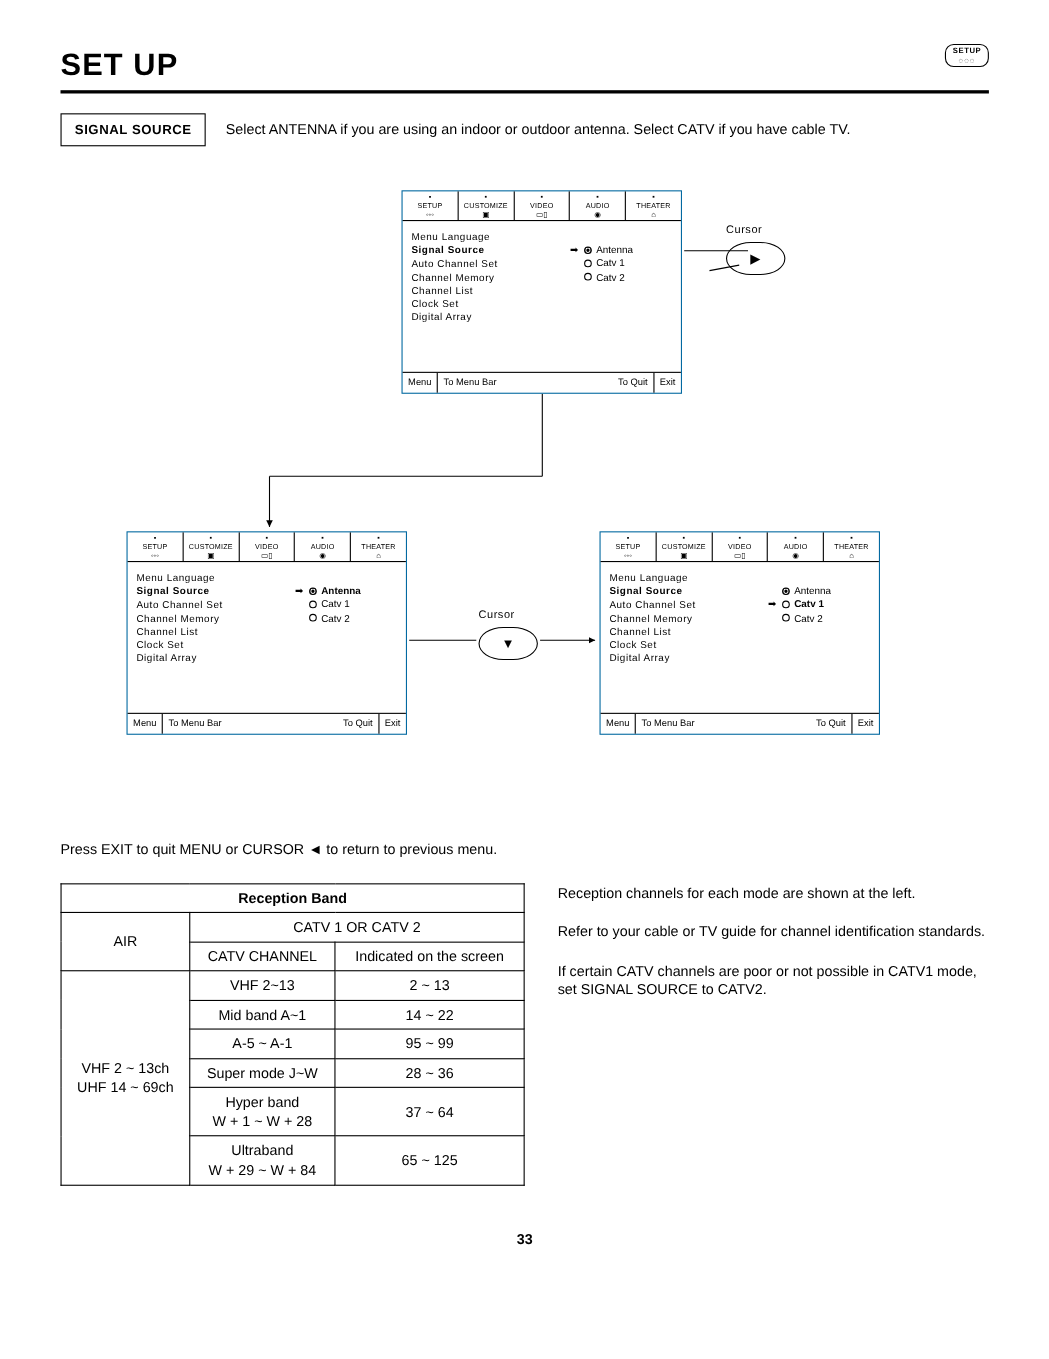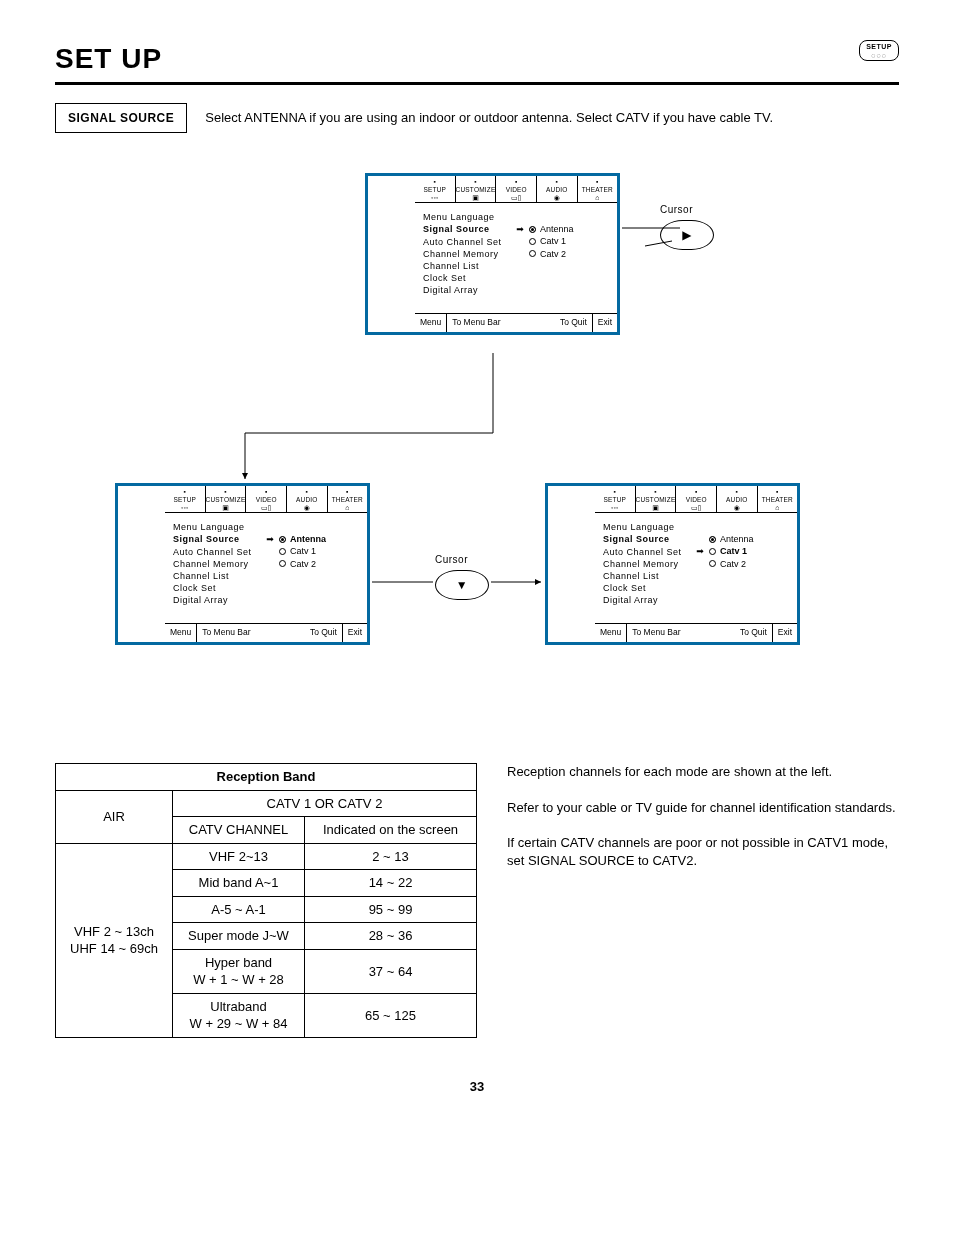--- a/index.html
+++ b/index.html
@@ -37,26 +37,25 @@
   .box-label {
     border: 1.5px solid #000;
     padding: 6px 12px;
     font-weight: bold;
     font-size: 12px;
     letter-spacing: 0.5px;
   }
 
   
   .osd {
-    border: 3px solid #0369a1;
+    border: 1px solid #0369a1;
     width: 255px;
     font-size: 9px;
     position: relative;
     background:#fff;
-    padding-left:47px;
   }
   .osd-tabs { display:flex; border-bottom:1px solid #000; }
   .osd-tab {
     flex:1;
     border-right:1px solid #000;
     text-align:center;
     padding:2px 0 1px 0;
     font-size:6.5px;
     position:relative;
   }
@@ -66,21 +65,21 @@
   .osd-body { display:flex; padding:8px 8px 4px 8px; min-height:110px;}
   .osd-col-left { flex:1; letter-spacing:0.5px;}
   .osd-col-right { width: 80px; }
   .osd-item { white-space:nowrap; }
   .osd-item.bold { font-weight:bold; }
   .osd-radio { display:flex; align-items:center; gap:4px; white-space:nowrap;}
   .osd-radio .dot { width:7px; height:7px; border-radius:50%; border:1px solid #000; display:inline-block; }
   .osd-radio .dot.filled { background:#000; box-shadow: inset 0 0 0 1px #fff; }
   .osd-radio.bold { font-weight:bold; }
   .arrow-ptr { display:inline-block; margin-right:4px;}
-  .osd-footer { display:flex; border-top:1px solid #000; font-size:8.5px;}
+  .osd-footer { display:flex; border-top:1px solid #000; font-size:8.5px;margin-top:27px;}
   .osd-footer > div { padding:3px 5px; }
   .osd-footer .divider { border-left:1px solid #000; }
 
   
   .diagram-area { position:relative; height: 560px; }
   .osd-top { position:absolute; left: 310px; top: 0; }
   .osd-bl  { position:absolute; left: 60px;  top: 310px; }
   .osd-br  { position:absolute; left: 490px; top: 310px; }
 
   .cursor-box {
@@ -305,20 +304,21 @@
       <div class="divider">To Menu Bar</div>
       <div style="flex:1"></div>
       <div>To Quit</div>
       <div class="divider">Exit</div>
     </div>
   </div>
 
 </div>
 
 <div class="instructions">
+  <div>Press EXIT to quit MENU or CURSOR ◄ to return to previous menu.</div>
 </div>
 
 <div class="bottom-row">
   <table class="reception">
     <tbody>
         <tr>
           <th colspan="3">Reception Band</th>
         </tr>
     <tr>
       <td rowspan="2">AIR</td>

